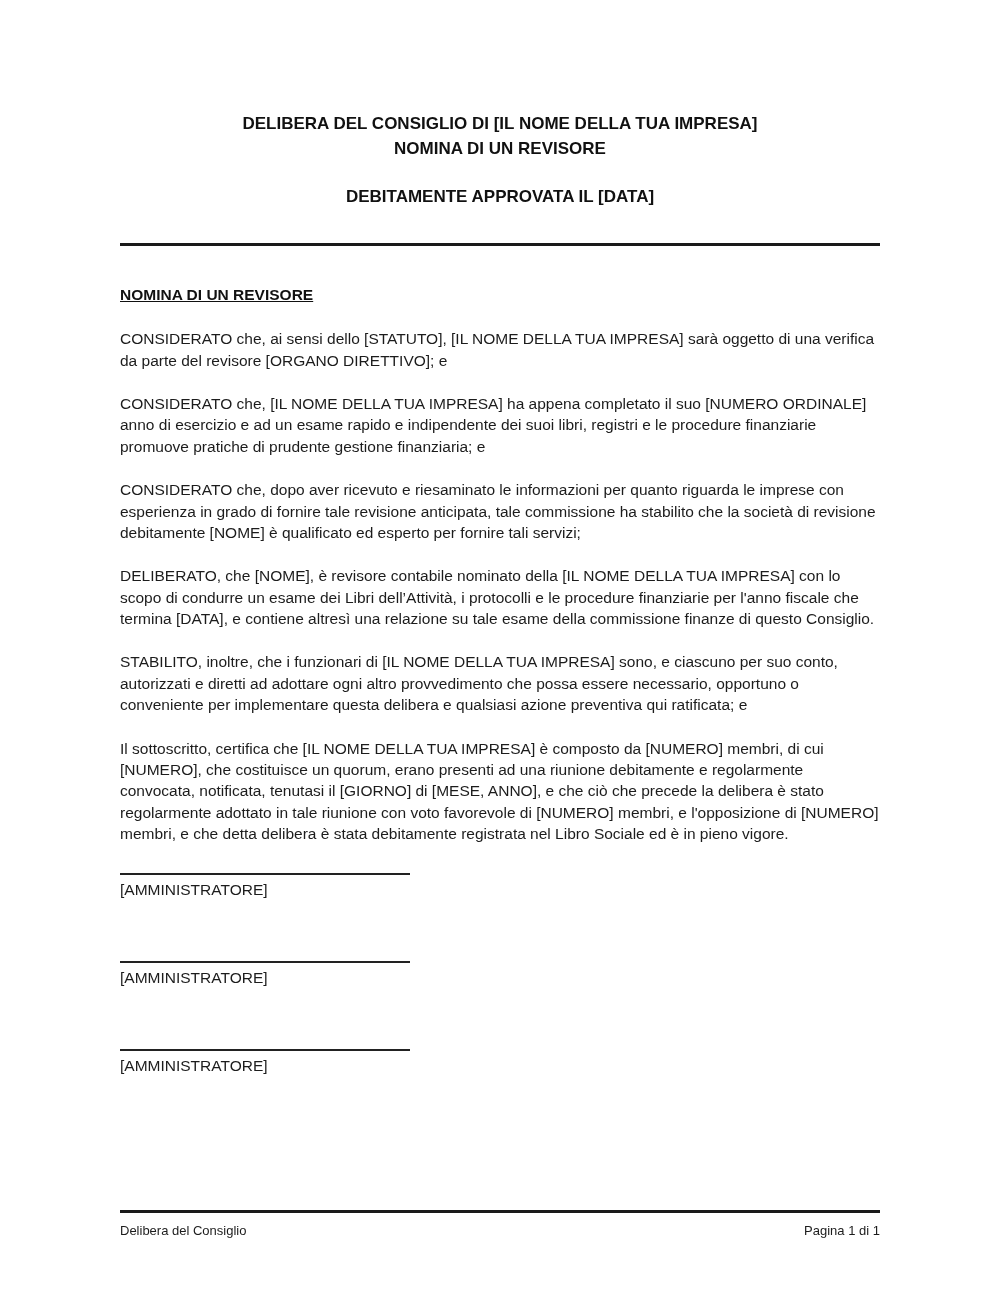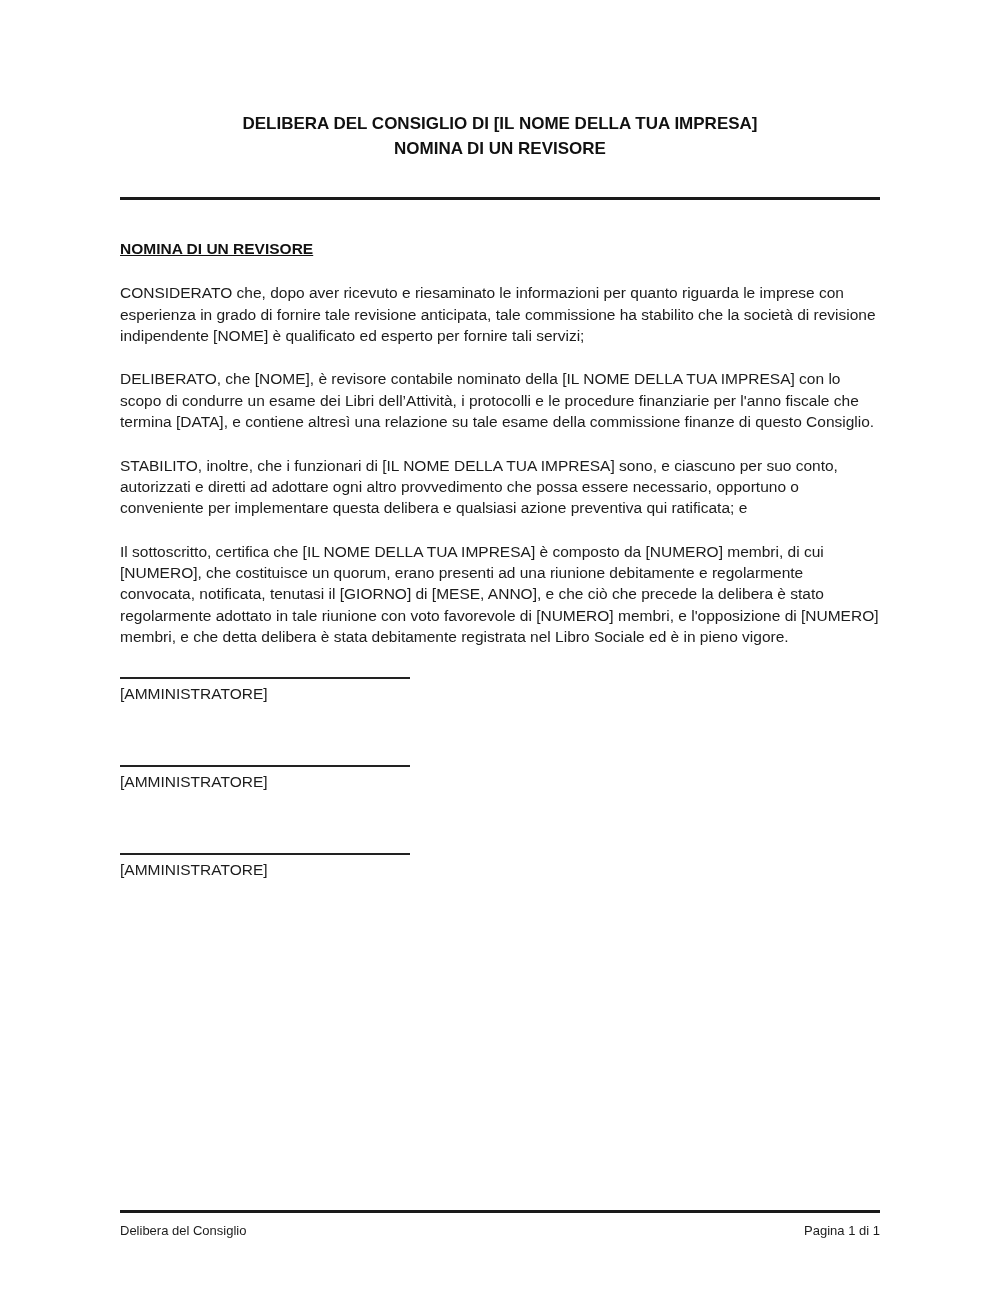--- a/index.html
+++ b/index.html
@@ -92,27 +92,30 @@
 <body>
 
 <div class="page">
   <div class="content">
 
     <div class="title-block">
       <div>DELIBERA DEL CONSIGLIO DI [IL NOME DELLA TUA IMPRESA]</div>
       <div>NOMINA DI UN REVISORE</div>
     </div>
 
+    <div class="subtitle">DEBITAMENTE APPROVATA IL [DATA]</div>
 
     <div class="rule-top"></div>
 
     <div class="section-heading">NOMINA DI UN REVISORE</div>
 
     <div class="paragraphs">
-      <p class="paragraph">CONSIDERATO che, dopo aver ricevuto e riesaminato le informazioni per quanto riguarda le imprese con esperienza in grado di fornire tale revisione anticipata, tale commissione ha stabilito che la società di revisione indipendente [NOME] è qualificato ed esperto per fornire tali servizi;</p>
+      <p class="paragraph">CONSIDERATO che, ai sensi dello [STATUTO], [IL NOME DELLA TUA IMPRESA] sarà oggetto di una verifica da parte del revisore [ORGANO DIRETTIVO]; e</p>
+      <p class="paragraph">CONSIDERATO che, [IL NOME DELLA TUA IMPRESA] ha appena completato il suo [NUMERO ORDINALE] anno di esercizio e ad un esame rapido e indipendente dei suoi libri, registri e le procedure finanziarie promuove pratiche di prudente gestione finanziaria; e</p>
+      <p class="paragraph">CONSIDERATO che, dopo aver ricevuto e riesaminato le informazioni per quanto riguarda le imprese con esperienza in grado di fornire tale revisione anticipata, tale commissione ha stabilito che la società di revisione debitamente [NOME] è qualificato ed esperto per fornire tali servizi;</p>
       <p class="paragraph">DELIBERATO, che [NOME], è revisore contabile nominato della [IL NOME DELLA TUA IMPRESA] con lo scopo di condurre un esame dei Libri dell’Attività, i protocolli e le procedure finanziarie per l'anno fiscale che termina [DATA], e contiene altresì una relazione su tale esame della commissione finanze di questo Consiglio.</p>
       <p class="paragraph">STABILITO, inoltre, che i funzionari di [IL NOME DELLA TUA IMPRESA] sono, e ciascuno per suo conto, autorizzati e diretti ad adottare ogni altro provvedimento che possa essere necessario, opportuno o conveniente per implementare questa delibera e qualsiasi azione preventiva qui ratificata; e</p>
       <p class="paragraph">Il sottoscritto, certifica che [IL NOME DELLA TUA IMPRESA] è composto da [NUMERO] membri, di cui [NUMERO], che costituisce un quorum, erano presenti ad una riunione debitamente e regolarmente convocata, notificata, tenutasi il [GIORNO] di [MESE, ANNO], e che ciò che precede la delibera è stato regolarmente adottato in tale riunione con voto favorevole di [NUMERO] membri, e l'opposizione di [NUMERO] membri, e che detta delibera è stata debitamente registrata nel Libro Sociale ed è in pieno vigore.</p>
     </div>
 
     <div class="signatures">
       <div class="signature-block">
         <div class="signature-line"></div>
         <div class="signature-label">[AMMINISTRATORE]</div>
       </div>

